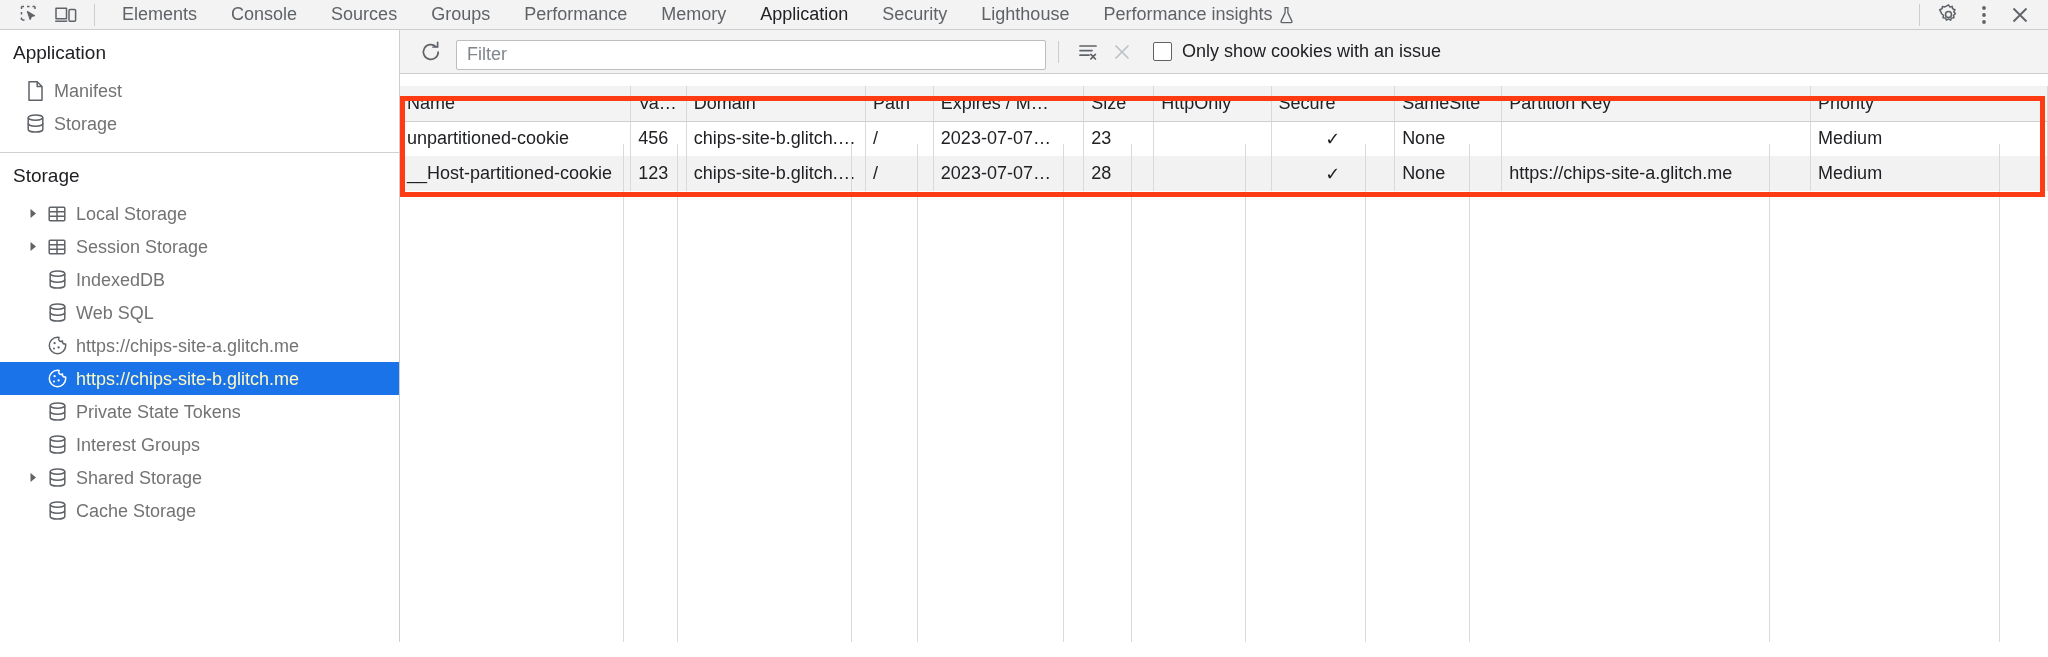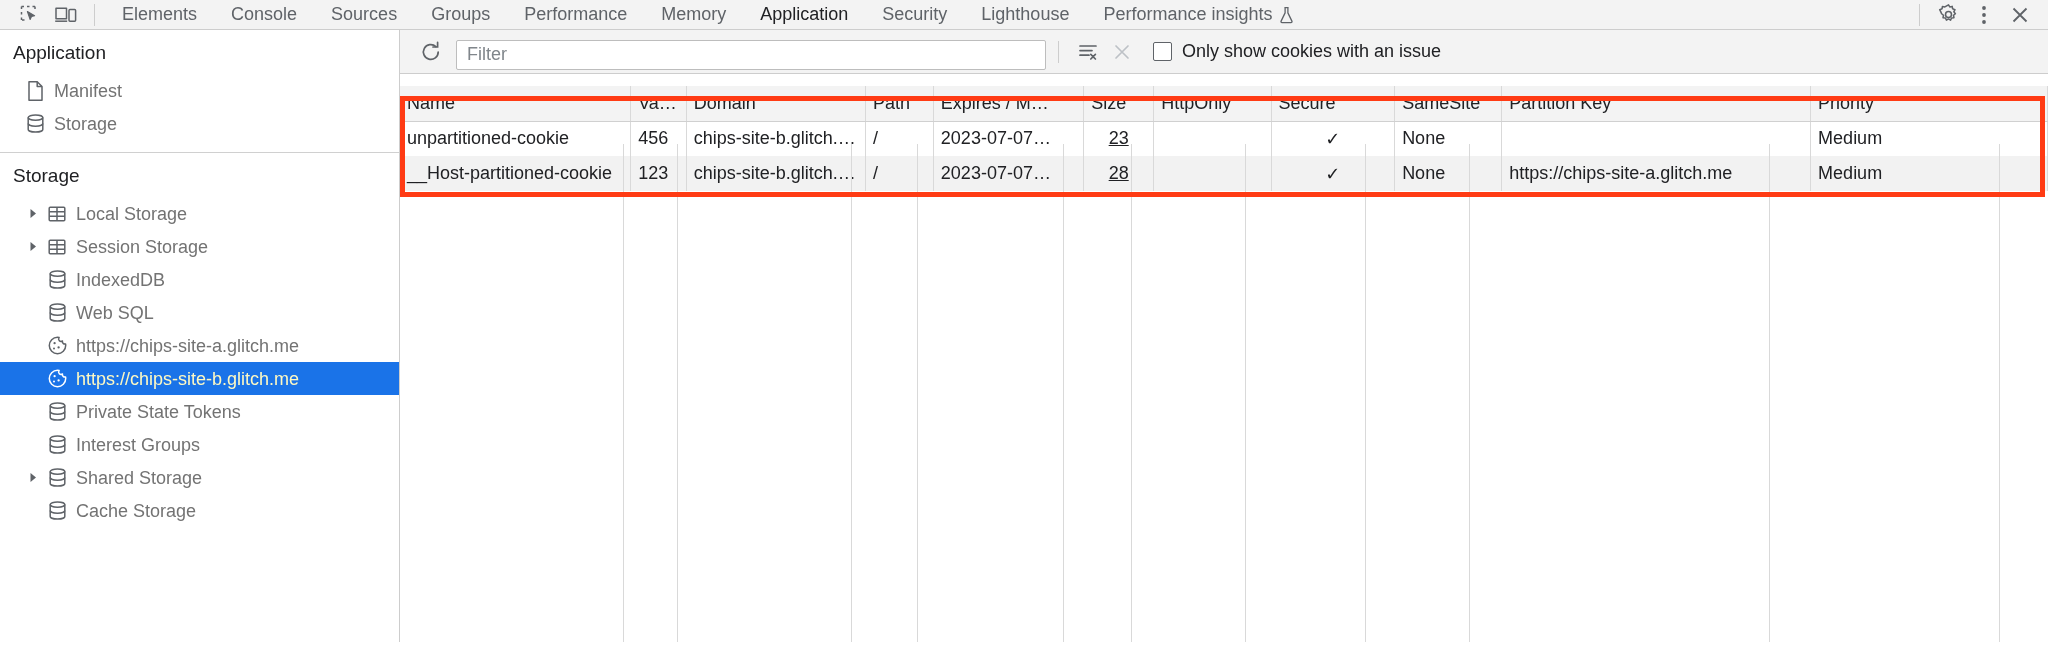--- a/index.html
+++ b/index.html
@@ -251,21 +251,21 @@
     border-right: 1px solid #d9d9d9;
     height: 35px;
     padding: 0 7px;
     color: #202124;
     white-space: nowrap;
     overflow: hidden;
     text-overflow: ellipsis;
   }
   tr.row-even td { background: #ffffff; }
   tr.row-odd  td { background: #f2f2f2; }
-  td.num { text-align: center; padding-right: 12px; text-decoration: underline; }
+  td.num { text-align: left; padding-right: 12px; }
   td.center { text-align: center; }
   td.name-cell { padding-left: 28px; }
   .filler-wrap {
     position: absolute;
     left: 0; right: 0;
     top: 70px;
     bottom: 0;
     display: flex;
     pointer-events: none;
   }

